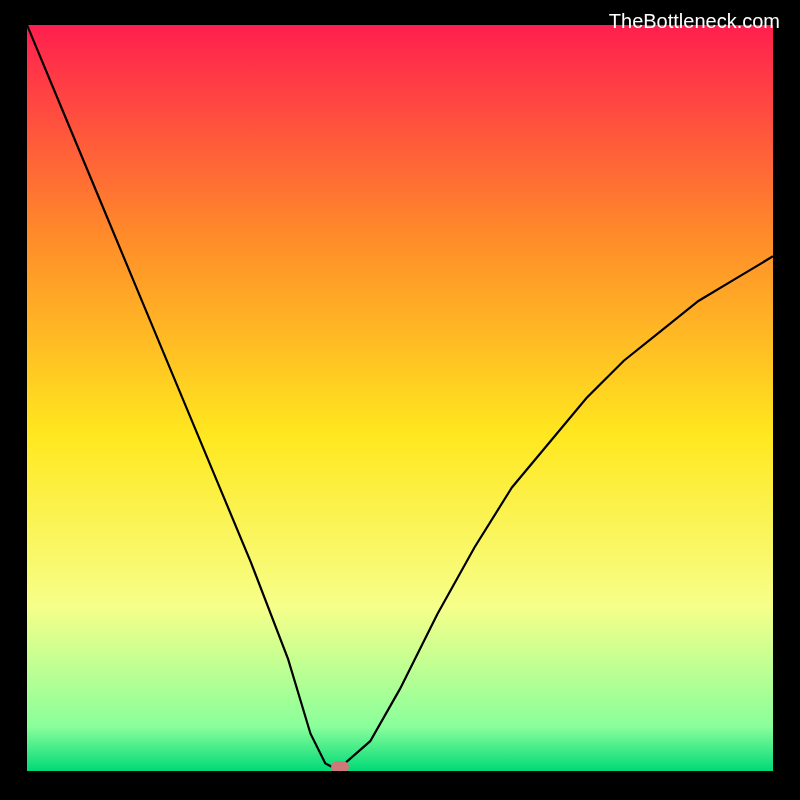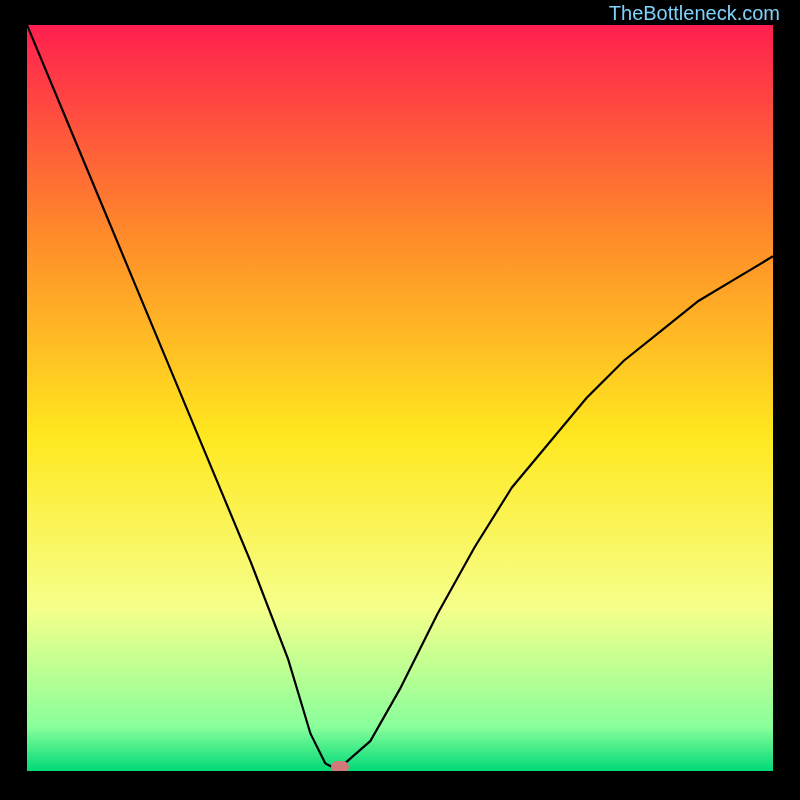--- a/index.html
+++ b/index.html
@@ -5,23 +5,23 @@
   * { margin: 0; padding: 0; box-sizing: border-box; }
   body {
     width: 800px;
     height: 800px;
     background: #000;
     position: relative;
     font-family: Arial, Helvetica, sans-serif;
   }
   .watermark {
     position: absolute;
-    top: 2px;
+    top: 10px;
     right: 20px;
-    color: #7dd3fc;
+    color: #ffffff;
     font-size: 20px;
     font-weight: 500;
     z-index: 10;
   }
   .plot-frame {
     position: absolute;
     top: 25px;
     left: 27px;
     width: 746px;
     height: 746px;

